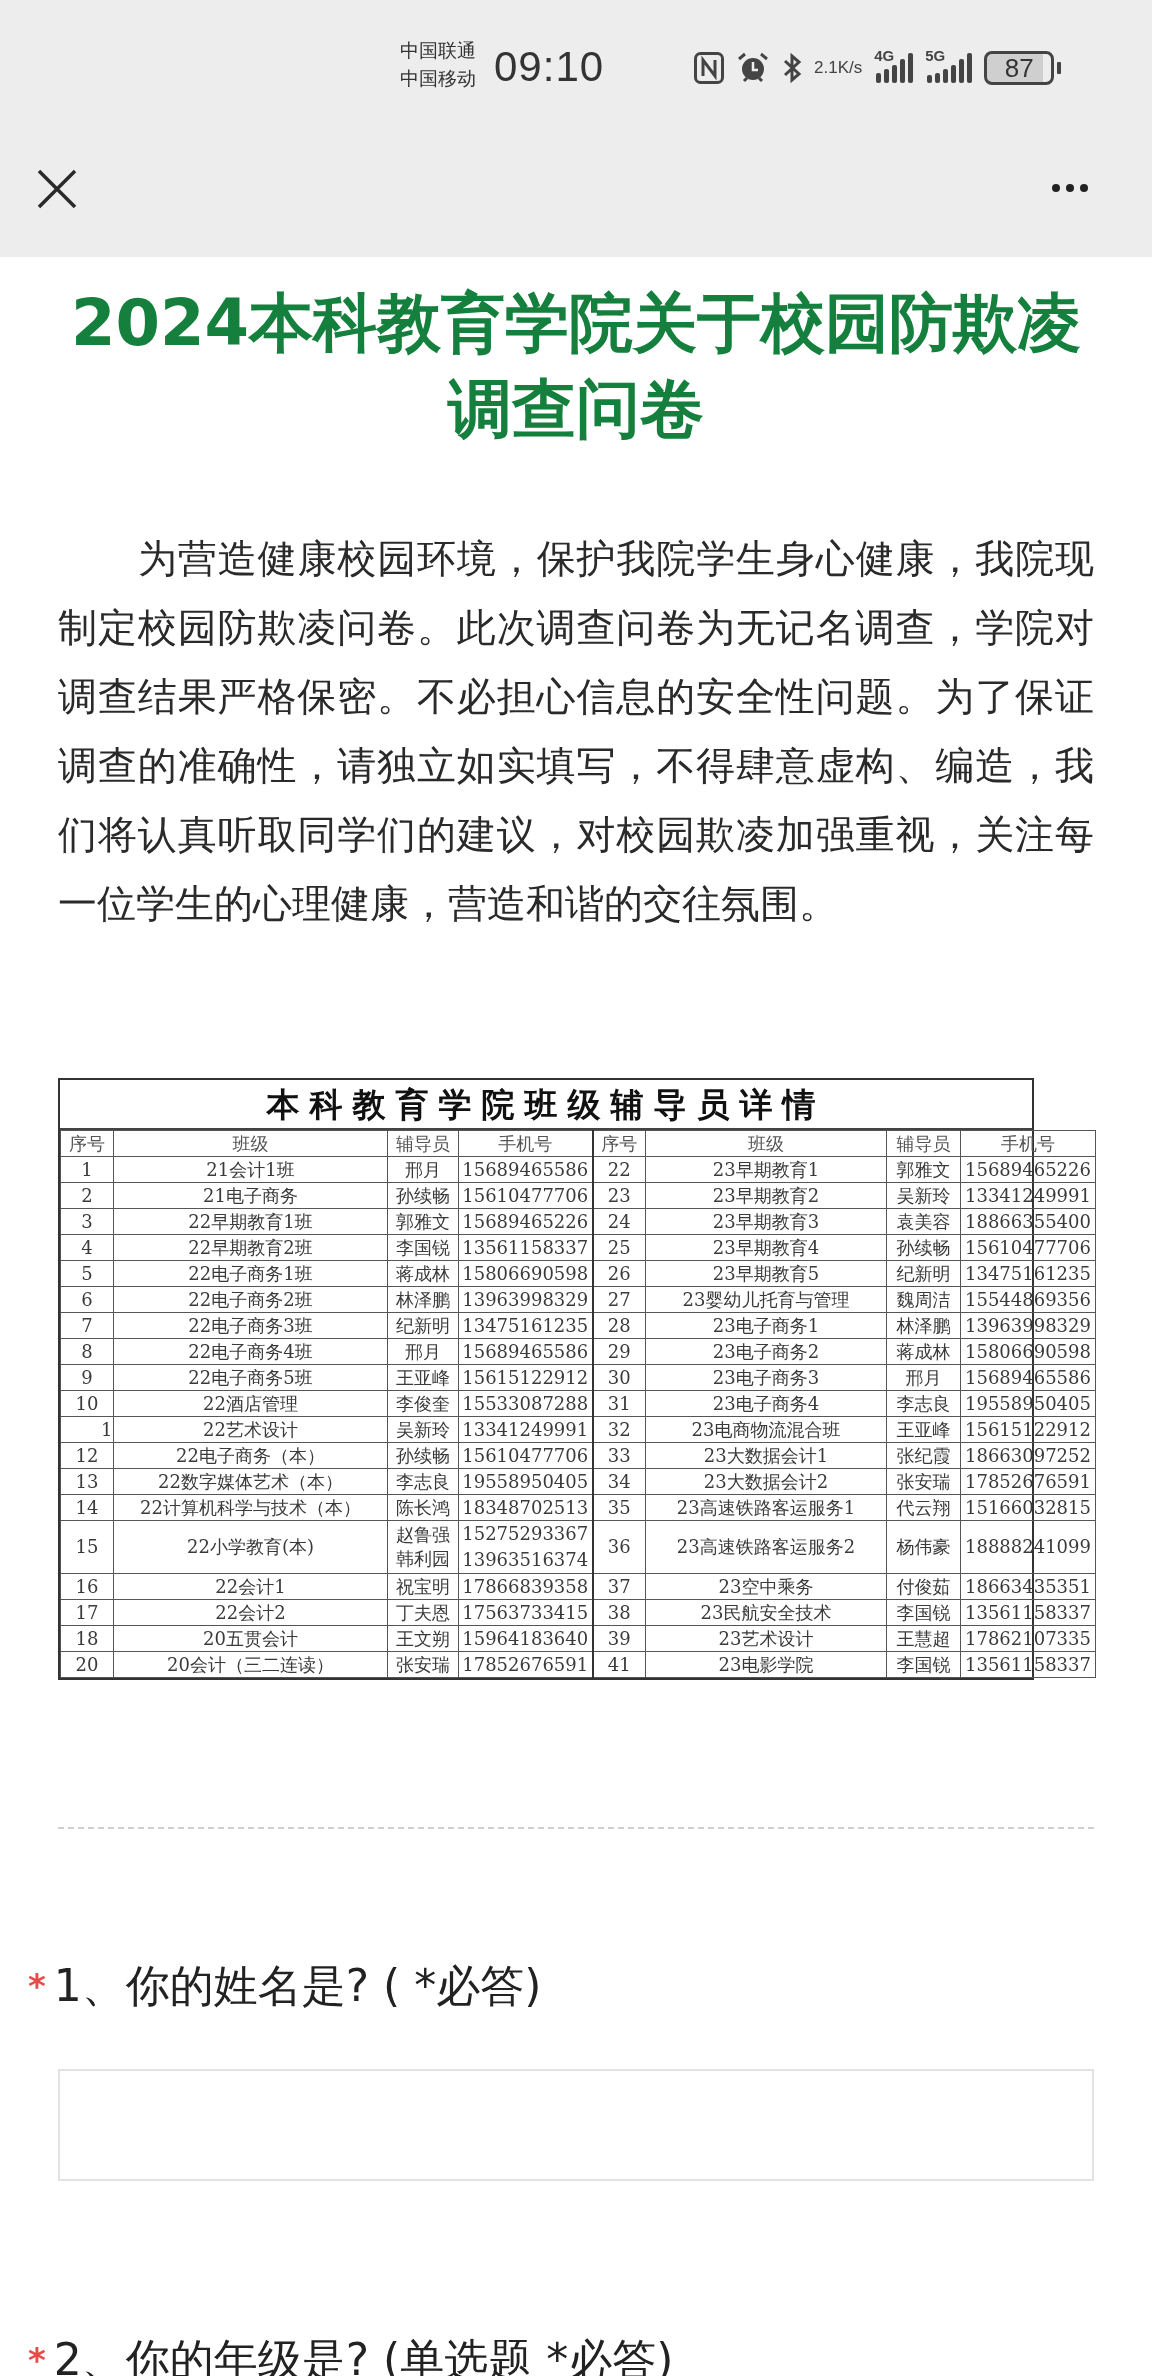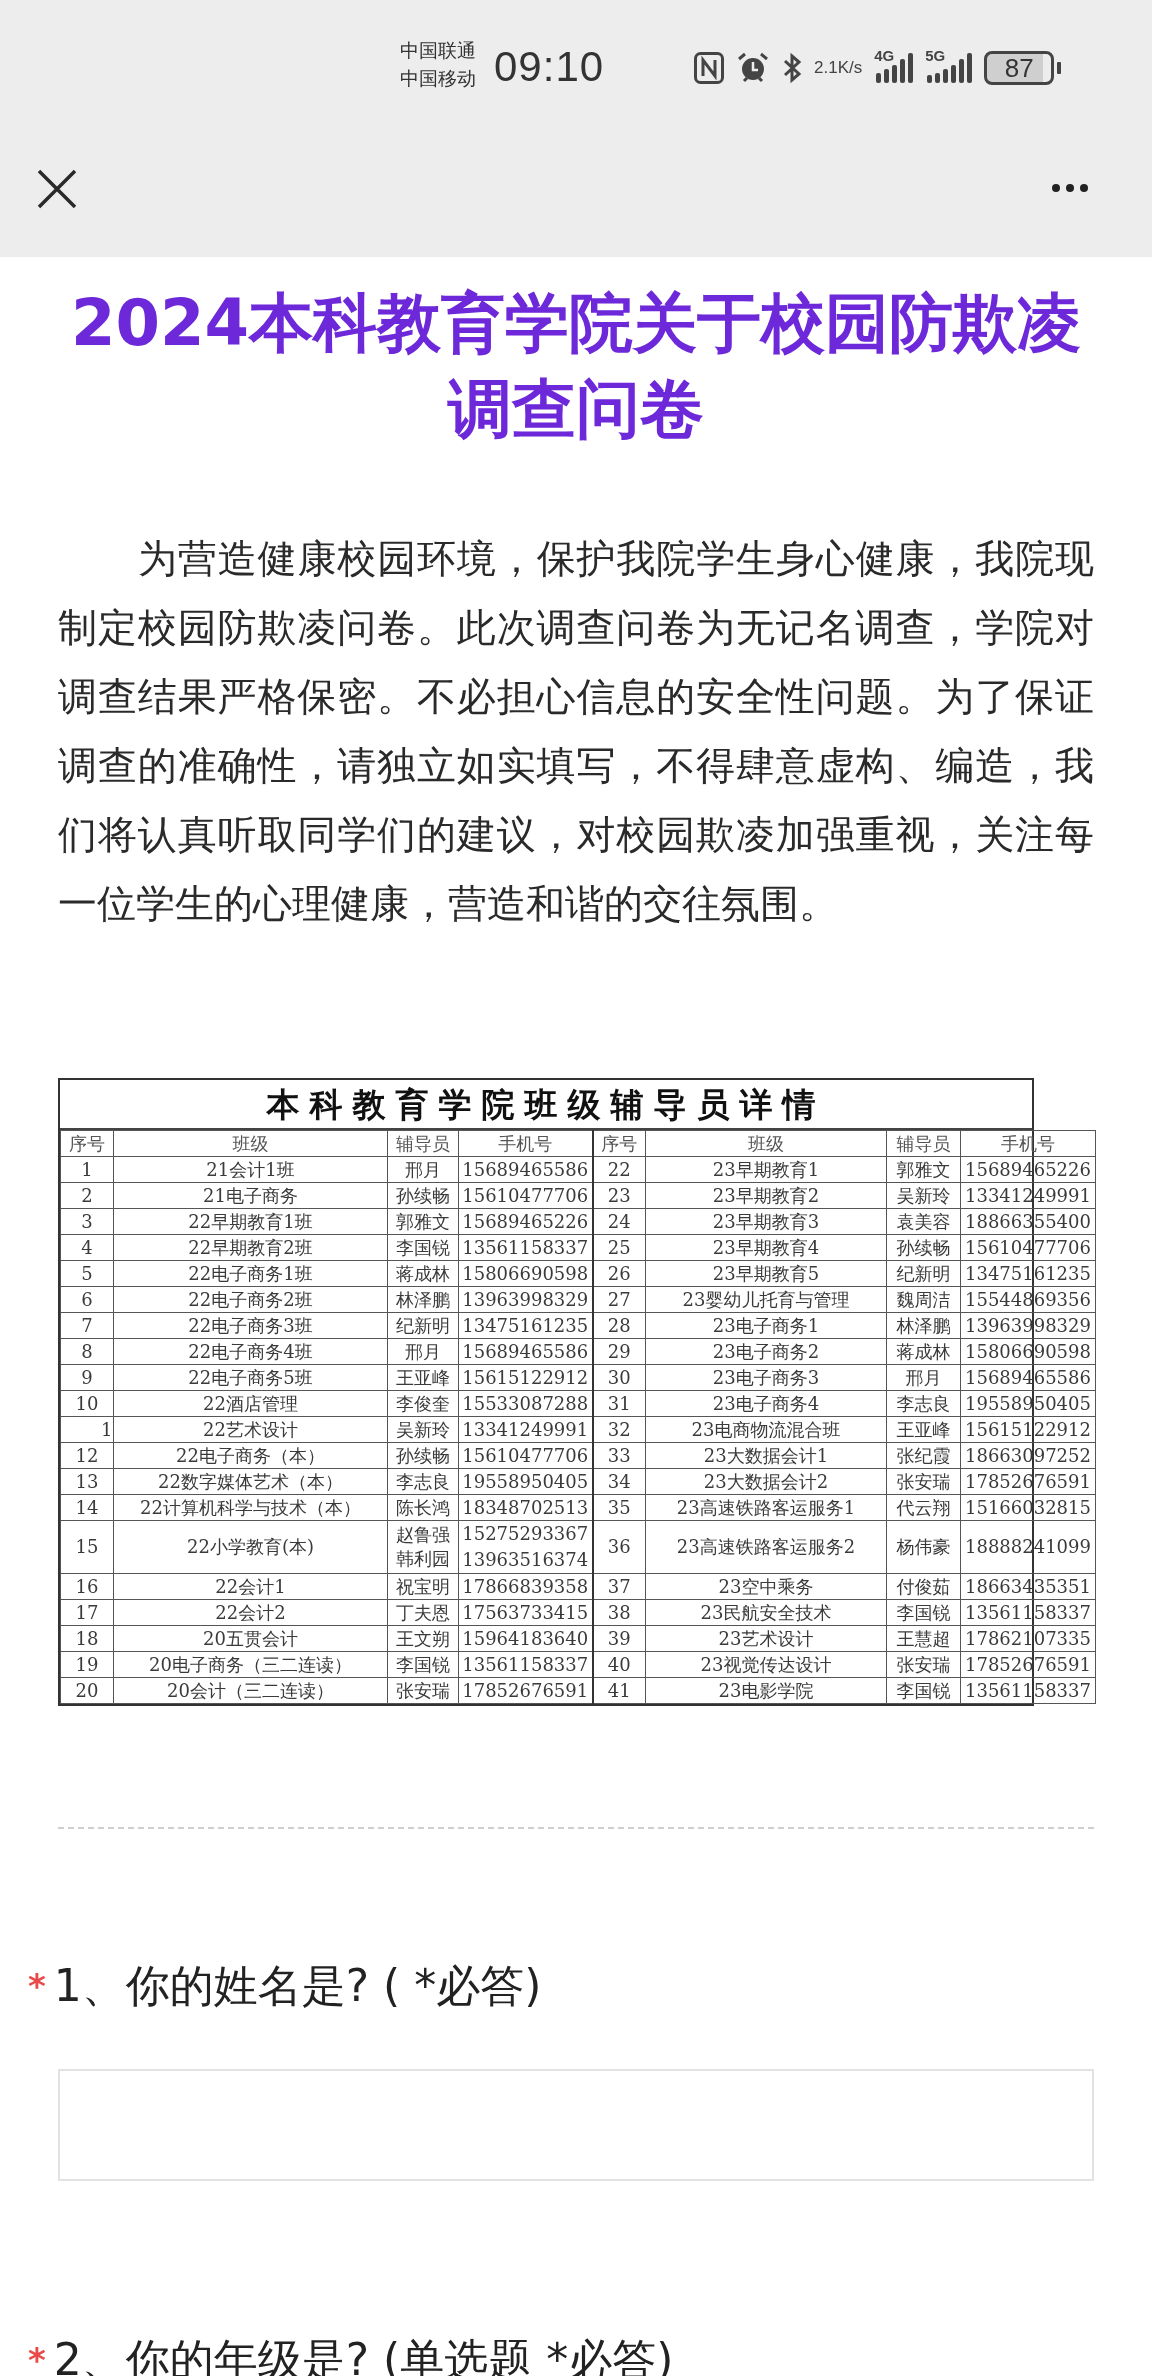--- a/index.html
+++ b/index.html
@@ -18,21 +18,21 @@
   .sig .bar { width: 5px; background: #444; border-radius: 2px; }
   .battery { display: flex; align-items: center; }
   .battery .shell { width: 70px; height: 34px; border: 3px solid #444; border-radius: 8px; display: flex; align-items: center; justify-content: center; font-size: 26px; font-family: "Liberation Sans", sans-serif; background: linear-gradient(90deg, #cfcfcf 87%, transparent 87%); color: #333; }
   .battery .nub { width: 4px; height: 12px; background: #444; margin-left: 3px; border-radius: 1px; }
 
   .close-btn { position: absolute; left: 30px; top: 162px; width: 54px; height: 54px; display: flex; align-items: center; justify-content: center; cursor: pointer; }
   .more-btn { position: absolute; left: 1040px; top: 168px; width: 60px; height: 40px; display: flex; align-items: center; justify-content: center; gap: 6px; cursor: pointer; }
   .more-btn span { width: 8px; height: 8px; border-radius: 50%; background: #222; display: block; }
 
   
-  .title { position: absolute; left: 60px; top: 280px; width: 1032px; text-align: center; color: #6d28d9; font-size: 64px; line-height: 86px; font-weight: bold; font-family: "DejaVu Sans", sans-serif; }
+  .title { position: absolute; left: 60px; top: 280px; width: 1032px; text-align: center; color: #15803d; font-size: 64px; line-height: 86px; font-weight: bold; font-family: "DejaVu Sans", sans-serif; }
   .intro { position: absolute; left: 58px; top: 524px; width: 1036px; font-size: 39px; line-height: 69px; color: #2a2a2a; text-indent: 80px; text-align: justify; }
 
   .sheet { position: absolute; left: 58px; top: 1078px; width: 976px; border: 2px solid #333; background: #fff; font-family: "DejaVu Serif", "Liberation Serif", serif; color: #3a3a3a; }
   .sheet-title { height: 50px; line-height: 50px; text-align: center; font-size: 33px; font-weight: bold; letter-spacing: 10px; color: #111; border-bottom: 2px solid #444; }
   table { border-collapse: collapse; width: 100%; table-layout: fixed; }
   td, th { border: 1.5px solid #555; text-align: center; font-size: 18px; font-weight: normal; line-height: 24px; padding: 0 2px; white-space: nowrap; overflow: hidden; }
   th { height: 26px; color: #555; }
   td { height: 26px; }
   td.tall { height: 52px; }
   td.tall2 { height: 57px; line-height: 26px; }
@@ -320,30 +320,20 @@
           <td style="white-space: pre-line;">18</td>
           <td style="white-space: pre-line;">20五贯会计</td>
           <td style="white-space: pre-line;">王文朔</td>
           <td style="white-space: pre-line;">15964183640</td>
           <td class="split" style="white-space: pre-line;">39</td>
           <td style="white-space: pre-line;">23艺术设计</td>
           <td style="white-space: pre-line;">王慧超</td>
           <td style="white-space: pre-line;">17862107335</td>
         </tr>
         <tr>
-          <td style="white-space: pre-line;">19</td>
-          <td style="white-space: pre-line;">20电子商务（三二连读）</td>
-          <td style="white-space: pre-line;">李国锐</td>
-          <td style="white-space: pre-line;">13561158337</td>
-          <td class="split" style="white-space: pre-line;">40</td>
-          <td style="white-space: pre-line;">23视觉传达设计</td>
-          <td style="white-space: pre-line;">张安瑞</td>
-          <td style="white-space: pre-line;">17852676591</td>
-        </tr>
-        <tr>
           <td style="white-space: pre-line;">20</td>
           <td style="white-space: pre-line;">20会计（三二连读）</td>
           <td style="white-space: pre-line;">张安瑞</td>
           <td style="white-space: pre-line;">17852676591</td>
           <td class="split" style="white-space: pre-line;">41</td>
           <td style="white-space: pre-line;">23电影学院</td>
           <td style="white-space: pre-line;">李国锐</td>
           <td style="white-space: pre-line;">13561158337</td>
         </tr>
       </tbody>

